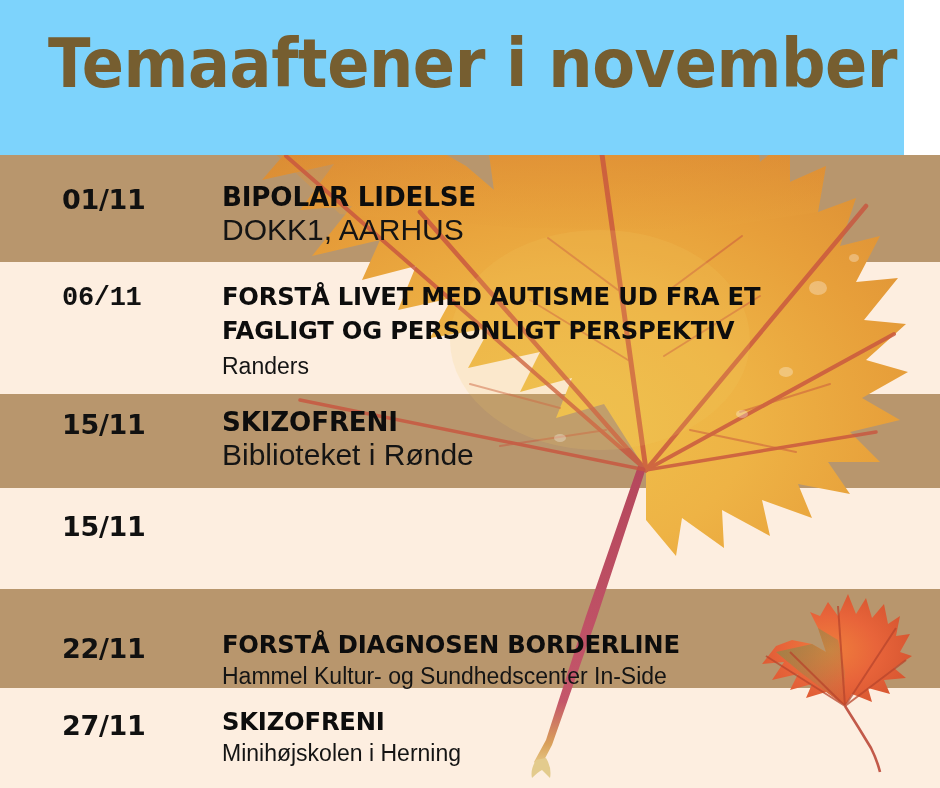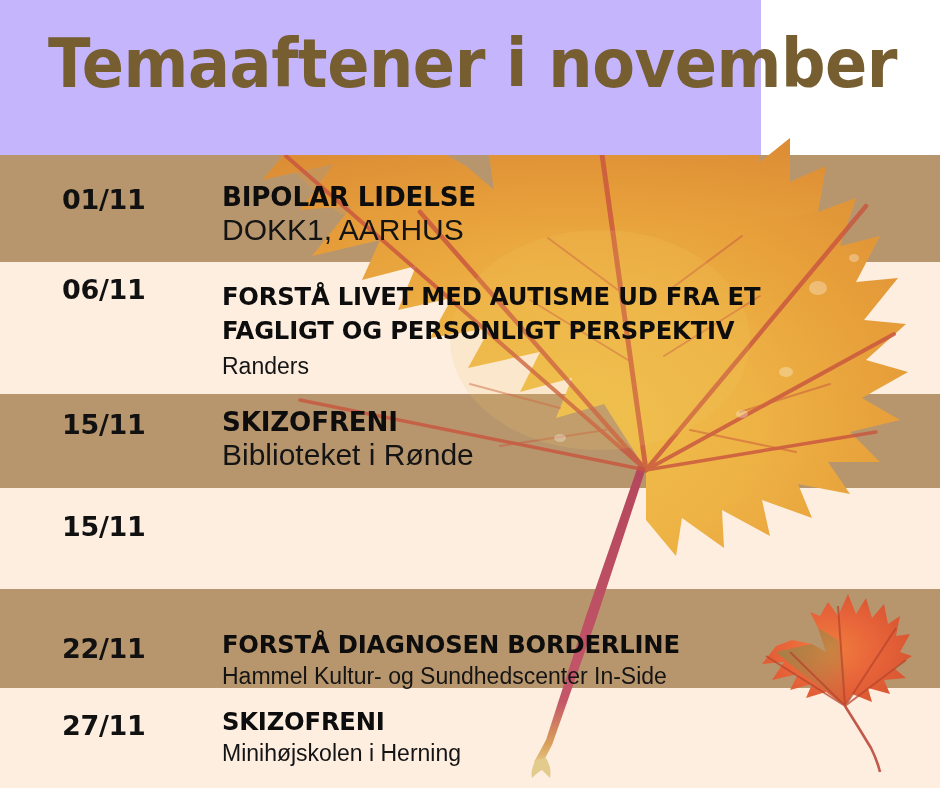--- a/index.html
+++ b/index.html
@@ -13,23 +13,23 @@
     height: 788px;
     overflow: hidden;
     background: #ffffff;
     font-family: "Liberation Sans", sans-serif;
   }
 
   
   .header {
     position: absolute;
     left: 0; top: 0;
-    width: 761px;
+    width: 904px;
     height: 155px;
-    background: #c4b5fd;
+    background: #7dd3fc;
     z-index: 5;
     text-decoration: underline;
   }
   .poster-title {
     position: absolute;
     left: 48px;
     top: 31px;
     font-family: "DejaVu Sans", sans-serif;
     font-weight: bold;
     font-size: 67px;
@@ -258,21 +258,21 @@
 
     <div class="entry" style="top:155px;height:107px;">
       <div class="entry-date" style="top:29px;">01/11</div>
       <div class="entry-body" style="top:24px;">
         <div class="entry-title">BIPOLAR LIDELSE</div>
         <div class="entry-venue">DOKK1, AARHUS</div>
       </div>
     </div>
 
     <div class="entry" style="top:262px;height:132px;">
-      <div class="entry-date" style="top:12px;">06/11</div>
+      <div class="entry-date" style="top:21px;font-family:Liberation Mono, monospace;">06/11</div>
       <div class="entry-body" style="top:18px;">
         <div class="entry-title t-sm">FORSTÅ LIVET MED AUTISME UD FRA ET</div>
         <div class="entry-title t-sm">FAGLIGT OG PERSONLIGT PERSPEKTIV</div>
         <div class="entry-venue v-sm" style="margin-top:4px;">Randers</div>
       </div>
     </div>
 
     <div class="entry" style="top:394px;height:94px;">
       <div class="entry-date" style="top:15px;">15/11</div>
       <div class="entry-body" style="top:10px;">

